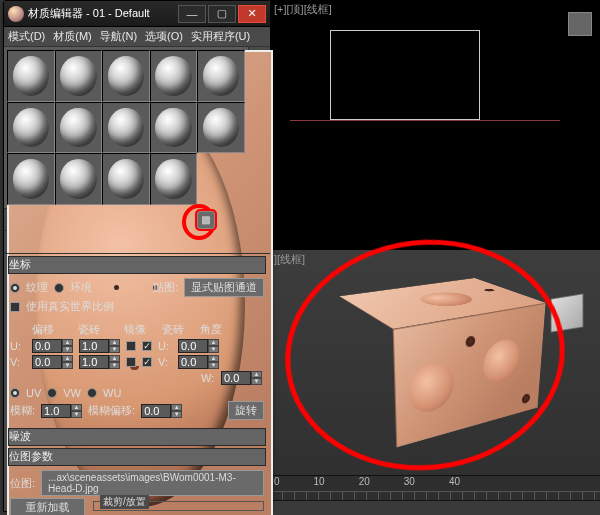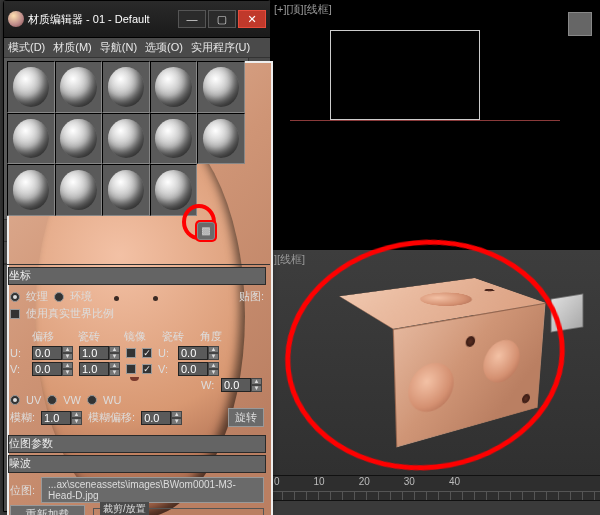--- a/index.html
+++ b/index.html
@@ -4,21 +4,21 @@
 <style>
   * { margin: 0; padding: 0; box-sizing: border-box; font-family: Tahoma, "Microsoft YaHei", sans-serif; font-size: 11px; color: #ddd; }
   body { background: #3a3a3a; width: 600px; height: 515px; overflow: hidden; position: relative; }
   
   .win {
     position: absolute; left: 3px; top: 0; width: 268px; height: 512px;
     background: #4a4a4a; border: 1px solid #000; border-radius: 3px 3px 0 0;
     box-shadow: 0 0 6px rgba(0,0,0,.6);
   }
   .titlebar {
-    height: 37px; background: linear-gradient(180deg,#2a2a2a,#1a1a1a);
+    height: 26px; background: linear-gradient(180deg,#2a2a2a,#1a1a1a);
     display: flex; align-items: center; padding: 12px 4px; border-bottom: 1px solid #000;
   }
   .titlebar .tb-icon { width: 16px; height: 16px; background: radial-gradient(circle at 35% 30%, #ffe0b0, #b88 60%, #744); border-radius: 50%; margin-right: 4px; }
   .titlebar .tb-title { flex: 1; color:#fff; }
   .winbtns { display:flex; gap:2px; }
   .winbtn { width: 28px; height: 18px; background:#2b2b2b; border:1px solid #555; display:flex;align-items:center;justify-content:center; color:#ddd; }
   .winbtn.close { background:#c0392b; border-color:#e74c3c; color:#fff; }
   
   .menubar { height: 20px; display:flex; gap: 8px; padding: 2px 4px; border-bottom:1px solid #333; background:#4a4a4a; }
   .menubar span { color:#e8e8e8; }
@@ -265,20 +265,21 @@
 
   <div class="panel-scroll">
     <div class="rollout-head">坐标</div>
     <div class="form">
       <div class="row">
         <div class="radio checked"></div>
           <span>纹理</span>
         <div class="radio"></div>
           <span>环境</span>
         <span style="margin-left:auto">贴图:</span>
+        <span class="btn">显式贴图通道</span>
       </div>
       <div class="row">
         <div class="check"></div>
           <span>使用真实世界比例</span>
       </div>
       <div class="row" style="gap:14px; padding-left:22px;margin-top:8px;">
         <span style="width:32px">偏移</span>
         <span style="width:32px">瓷砖</span>
         <span style="width:24px">镜像</span>
         <span style="width:24px">瓷砖</span>
@@ -370,22 +371,22 @@
             <input value="0.0" style="">
             <div class="arrows">
               <span>▲</span>
               <span>▼</span>
             </div>
           </div>
         <span class="btn" style="margin-left:auto">旋转</span>
       </div>
     </div>
 
+    <div class="rollout-head">噪波</div>
     <div class="rollout-head">位图参数</div>
-    <div class="rollout-head">噪波</div>
 
     <div class="form">
       <div class="row">
         <span>位图:</span>
         <span class="btn" style="flex:1; text-align:left; font-size:10px; overflow:hidden;">...ax\sceneassets\images\BWom0001-M3-Head-D.jpg</span>
       </div>
       <div class="row" style="align-items:flex-start; gap:8px;">
         <div style="flex:0 0 75px;">
           <span class="btn" style="display:block;text-align:center;">重新加载</span>
 

